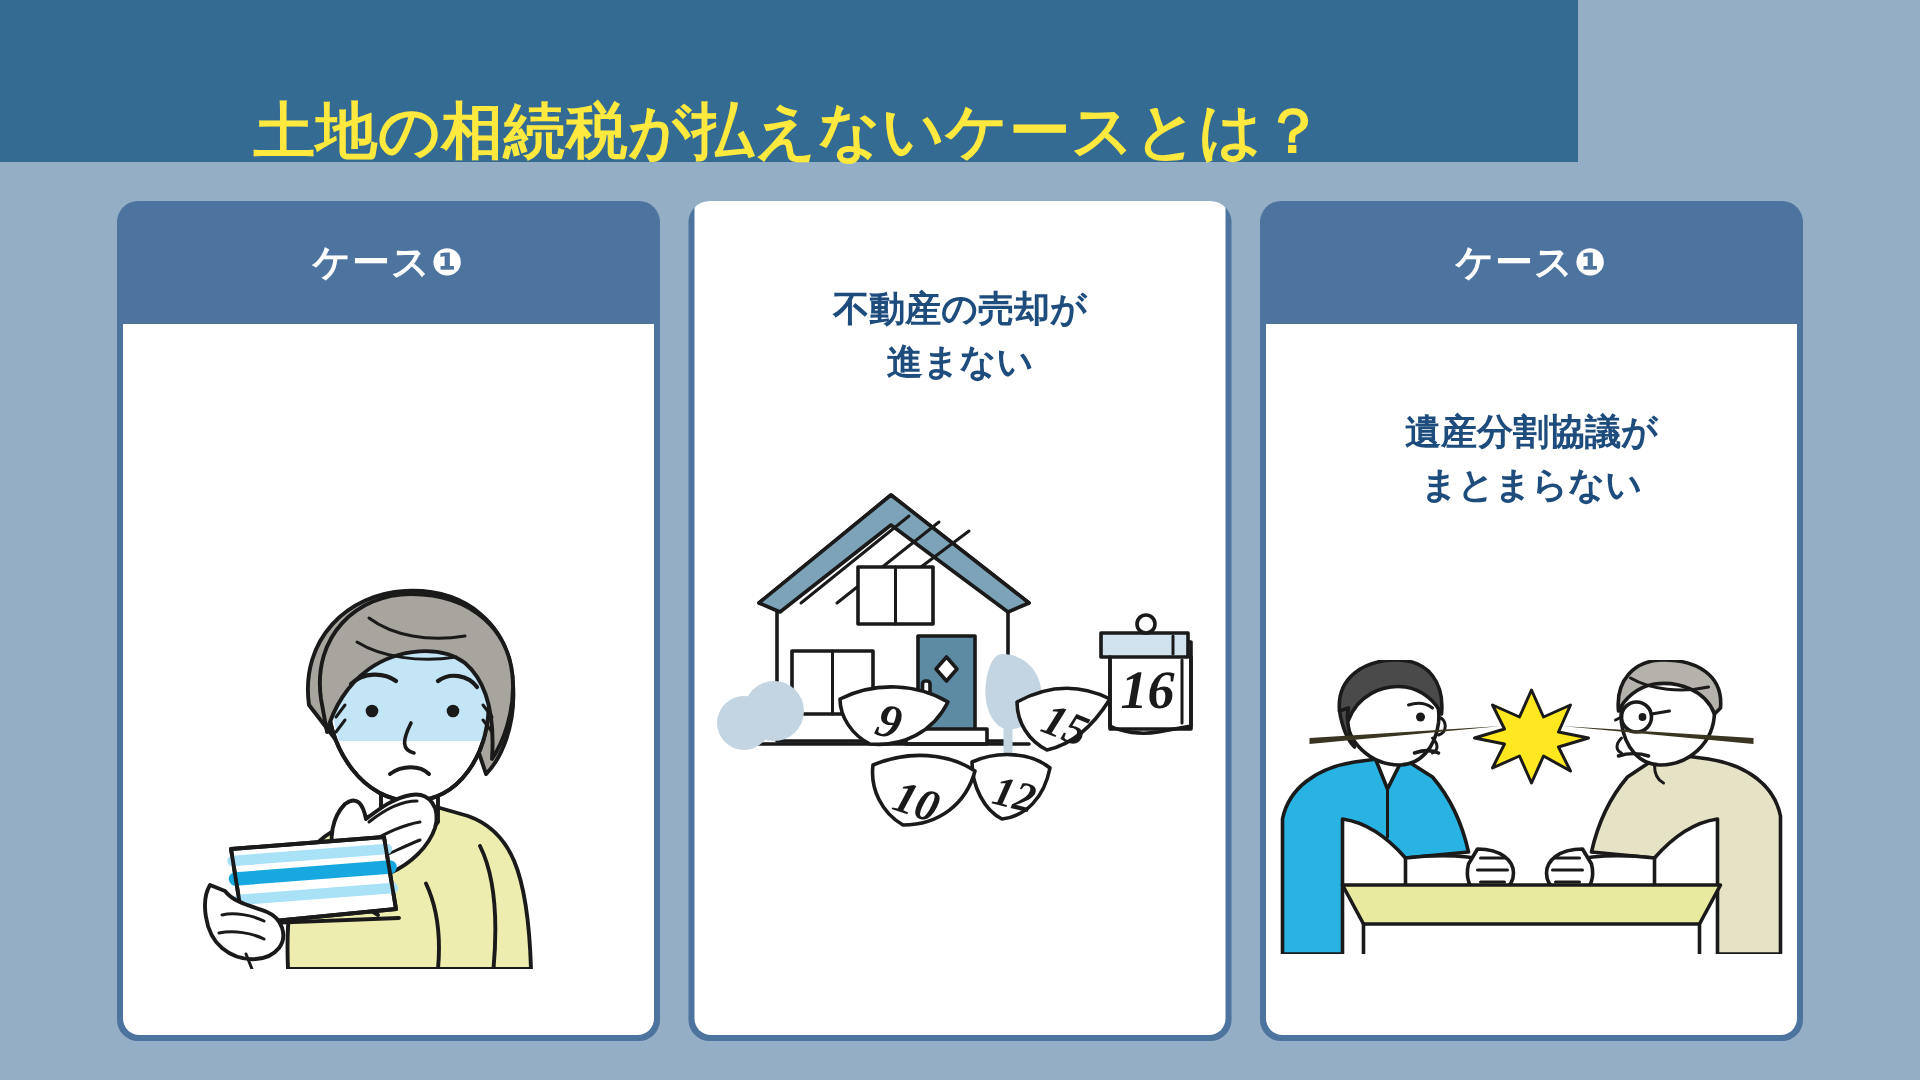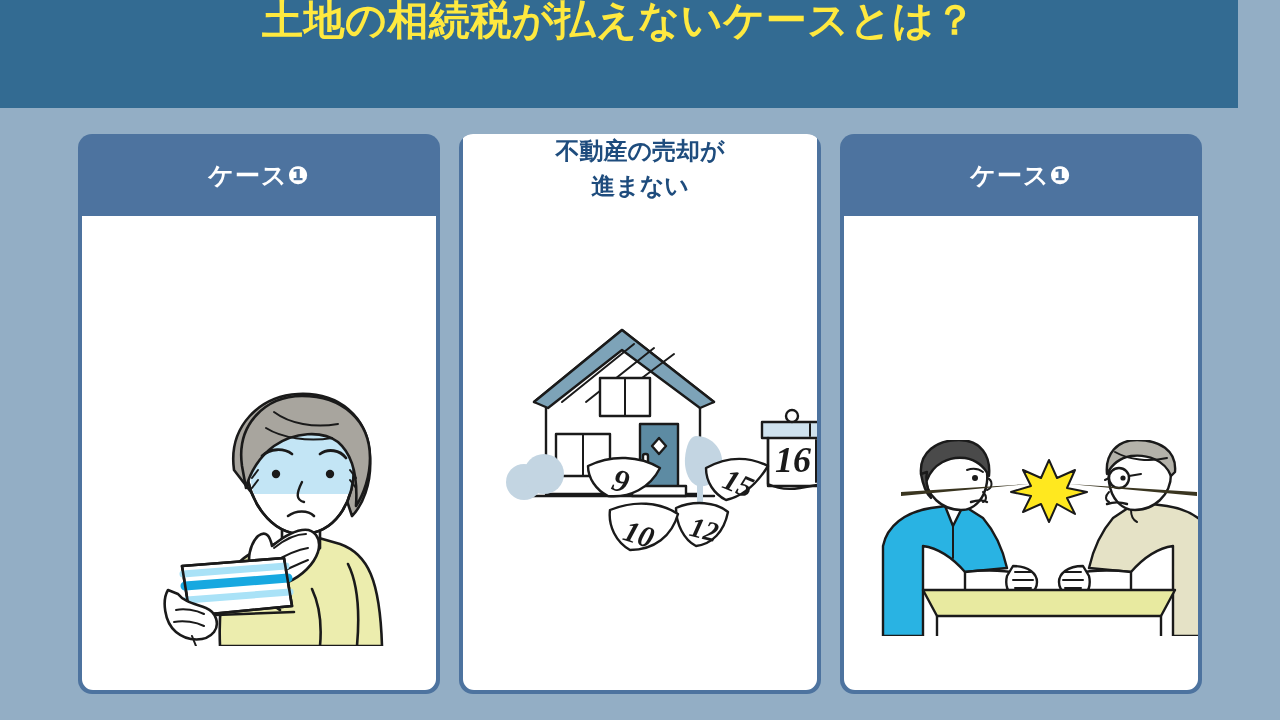--- a/index.html
+++ b/index.html
@@ -10,24 +10,24 @@
     background: #93aec5;
     font-family: "Liberation Sans", "DejaVu Sans", sans-serif;
     overflow: hidden;
     position: relative;
   }
 
   
   .header-bar {
     position: absolute;
     left: 0; top: 0;
-    width: 1238px; height: 108px;
+    width: 1052px; height: 108px;
     background: #336b92;
     display: flex;
-    align-items: flex-start;
+    align-items: flex-end;
     justify-content: center;
   }
   .header-title {
     color: #ffe93f;
     font-size: 41px;
     font-weight: bold;
     letter-spacing: 0.5px;
     white-space: nowrap;
     line-height: 1;
   }
@@ -74,31 +74,31 @@
     align-items: center;
     position: relative;
     overflow: hidden;
   }
   .card-caption {
     color: #1e4c7d;
     font-size: 24px;
     font-weight: bold;
     text-align: center;
     line-height: 1.45;
+    margin-top: 56px;
     padding: 0 14px;
     white-space: pre-line;
   }
   .card-caption.one-line { margin-top: 68px; }
   .illo {
     position: absolute;
     left: 0;
     width: 100%;
     display: flex;
     justify-content: center;
-    margin-left: 28px;
   }
   .illo-1 { top: 168px; }
   .illo-2 { top: 182px; }
   .illo-3 { top: 224px; }
 </style>
 </head>
 <body>
 
 <div class="header-bar">
   <div class="header-title">土地の相続税が払えないケースとは？</div>
@@ -232,20 +232,22 @@
         </svg>
       </div>
     </div>
   </div>
 
   <div class="card">
     <div class="card-header">
       <span class="card-header-label">ケース❶</span>
     </div>
     <div class="card-body">
+      <div class="card-caption">遺産分割協議が
+まとまらない</div>
       <div class="illo illo-3">
         <svg width="340" height="196" viewBox="0 0 340 196" xmlns="http://www.w3.org/2000/svg">
           <g fill="none" stroke="#1a1a1a" stroke-width="2.4" stroke-linecap="round" stroke-linejoin="round">
 
             <path d="M4 196 L4 106 C8 86 26 72 52 68 L82 64 L104 78 C116 92 124 110 128 128 L86 132 C72 116 58 108 44 106 L44 196 Z" fill="#29b3e3"></path>
 
             <path d="M66 66 L74 86 L84 66" fill="#ffffff"></path>
             <path d="M74 86 L74 118" stroke-width="2"></path>
 
             <path d="M46 34 C46 14 64 4 82 6 C100 8 110 22 108 42 C106 58 96 70 82 70 C64 70 46 56 46 34 Z" fill="#ffffff"></path>

